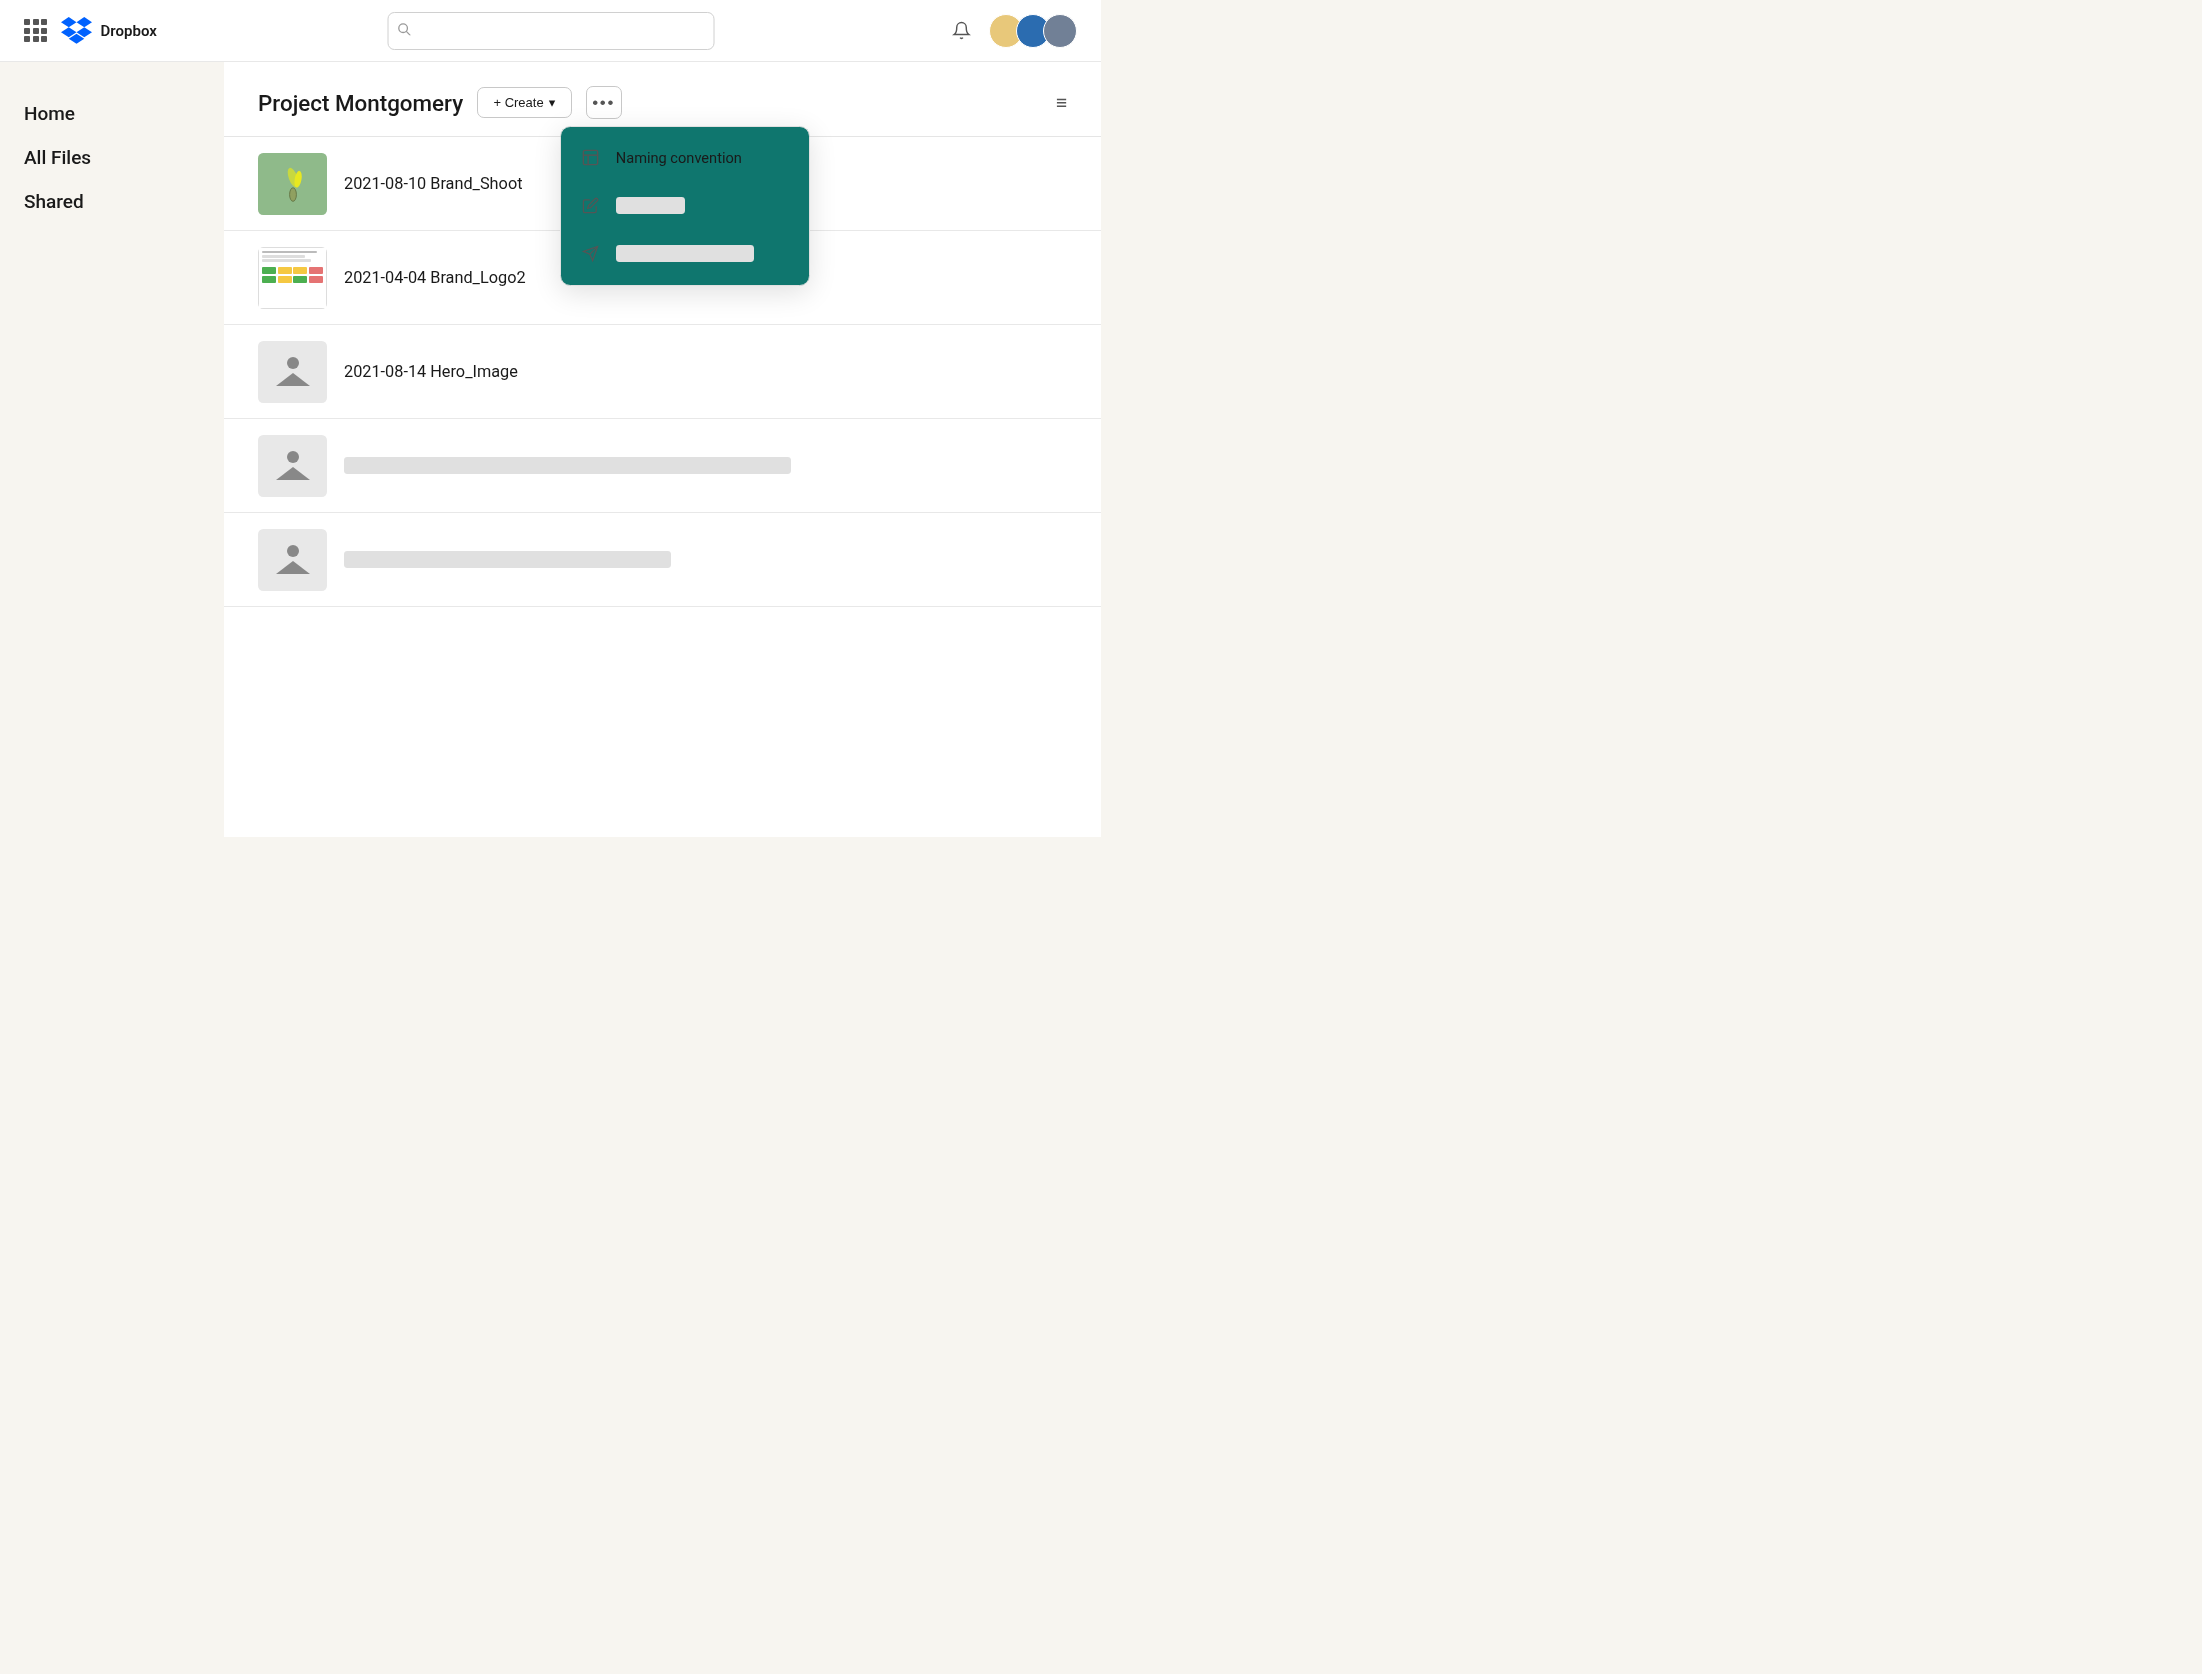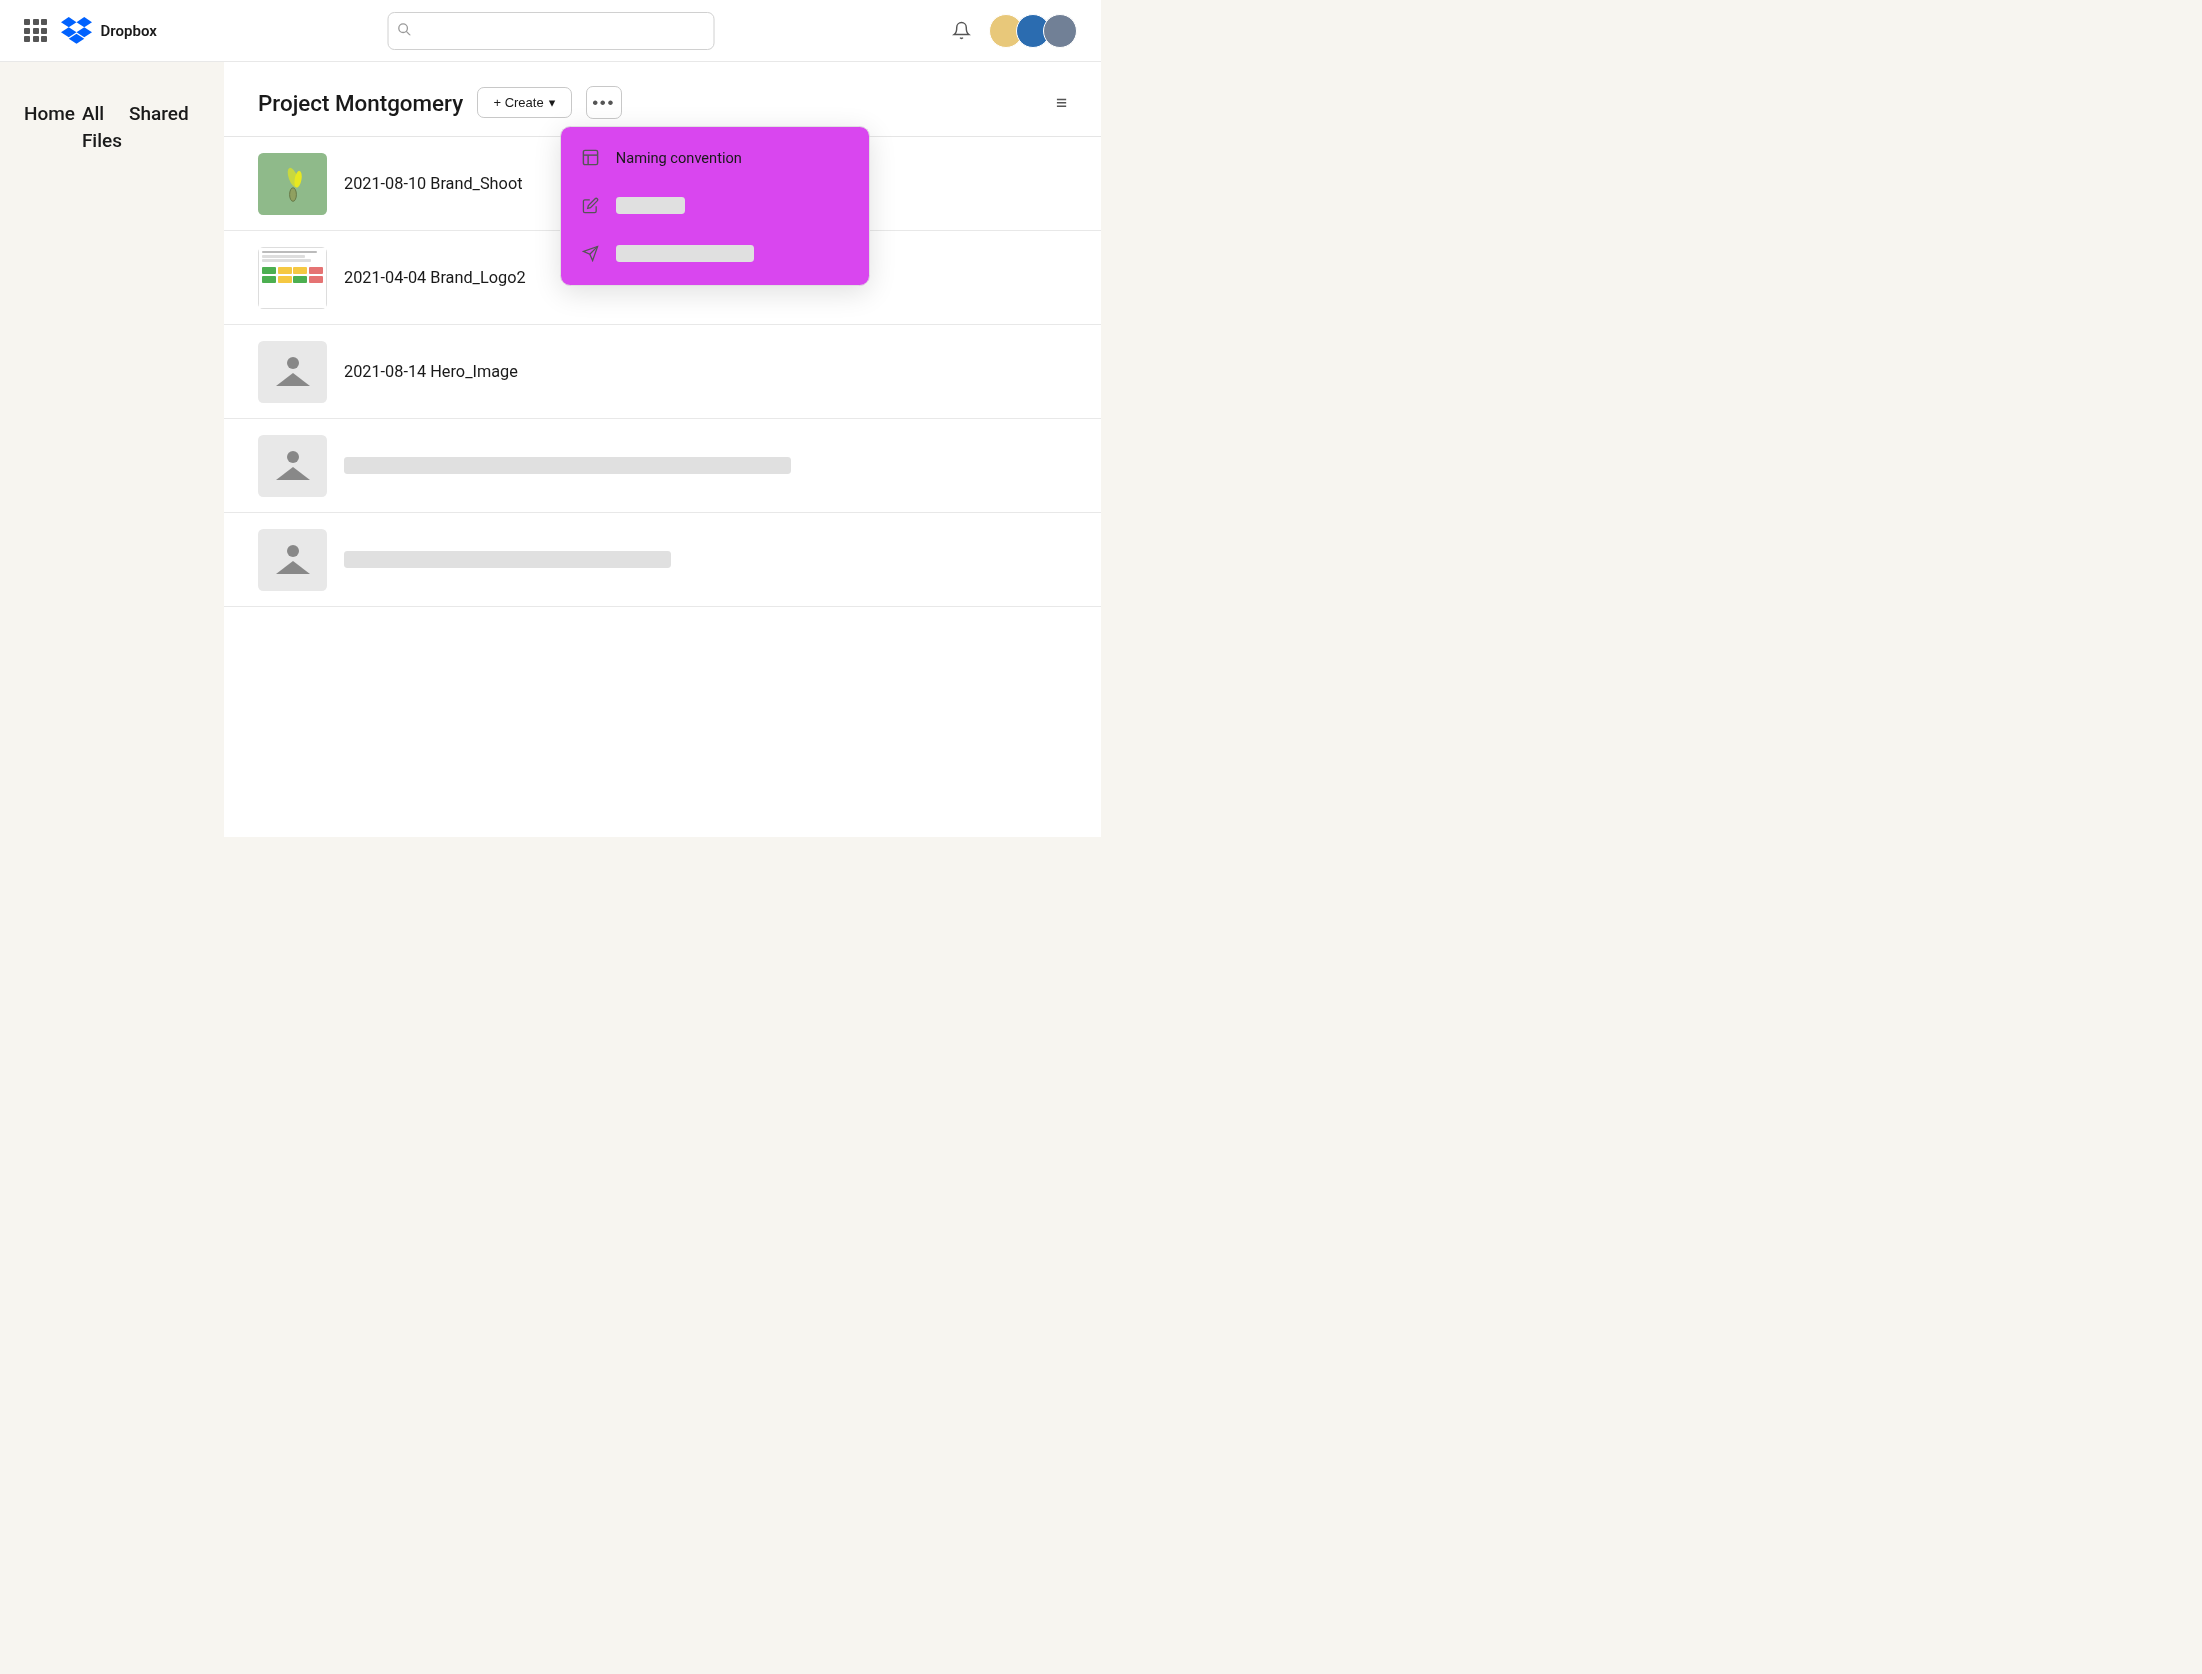--- a/index.html
+++ b/index.html
@@ -127,21 +127,21 @@
 
     
     .sidebar {
       width: 206px;
       background: #f7f5f0;
       padding: 34px 24px;
       flex-shrink: 0;
     }
     .sidebar-nav {
       display: flex;
-      flex-direction: row;
+      flex-direction: column;
       gap: 6.9px;
     }
     .sidebar-item {
       font-size: 19px;
       font-weight: 500;
       color: #1a1a1a;
       cursor: pointer;
       padding: 5.2px 0;
       line-height: 1.4;
     }
@@ -206,25 +206,25 @@
       display: flex;
       align-items: center;
       justify-content: center;
     }
 
     
     .dropdown-menu {
       position: absolute;
       top: 64px;
       left: 336px;
-      background: #d946ef;
+      background: #0f766e;
       border: 0.9px solid #e0e0e0;
       border-radius: 10.3px;
       box-shadow: 0 6.9px 27.5px rgba(0,0,0,0.12);
-      width: 310px;
+      width: 250px;
       z-index: 100;
       padding: 6.9px 0;
     }
     .dropdown-item {
       display: flex;
       align-items: center;
       gap: 13.8px;
       padding: 12px 17px;
       cursor: pointer;
       font-size: 14.6px;

